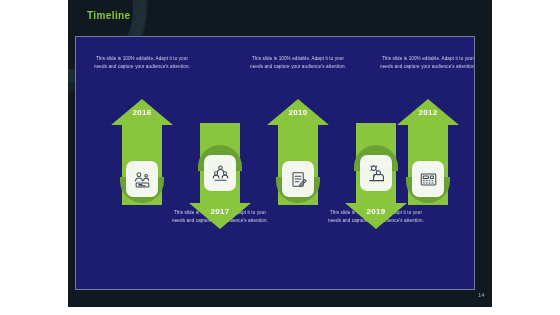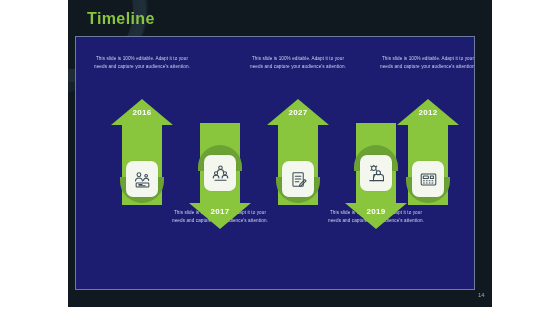--- a/index.html
+++ b/index.html
@@ -19,21 +19,21 @@
     pointer-events:none;
   }
   .arc2{
     position:absolute;left:-90px;top:-78px;width:150px;height:150px;
     border-radius:50%;border:10px solid #1a2630;opacity:.7;
     pointer-events:none;
   }
 
   .title{
     position:absolute;left:19px;top:10px;
-    font-size:16px;font-weight:bold;color:#8ac53e;letter-spacing:.4px;
+    font-size:10px;font-weight:bold;color:#8ac53e;letter-spacing:.4px;
   }
 
   
   .panel{
     position:absolute;left:7px;top:36px;width:400px;height:254px;
     background:#1c1c70;border:1px solid #6e7ba0;box-sizing:border-box;
     overflow:hidden;
   }
 
   .pagenum{
@@ -165,21 +165,21 @@
             </svg>
           </span>
         </div>
       </div>
 
       <div class="col up" style="left:174px;">
         <div class="blurb top">This slide is 100% editable. Adapt it to your needs and capture your audience's attention.</div>
         <div class="arrow arrow-up">
           <div class="head-up"></div>
           <div class="shaft-up"></div>
-          <div class="year year-up">2027</div>
+          <div class="year year-up">2010</div>
         </div>
         <div class="swoosh s-up"></div>
         <div class="card">
           <span>
             <svg width="19" height="19" viewBox="0 0 24 24" fill="none" stroke="#3b4a55" stroke-width="1.3" stroke-linecap="round" stroke-linejoin="round">
               <rect x="5" y="3.5" width="13" height="17" rx="1"></rect>
               <path d="M8 8h7M8 11.4h7M8 14.8h4.5"></path>
               <path d="M13.8 18.2l2.6-2.6 3.6-3.6 1.6 1.6-6.2 6.2-2.1.5z"></path>
             </svg>
           </span>

